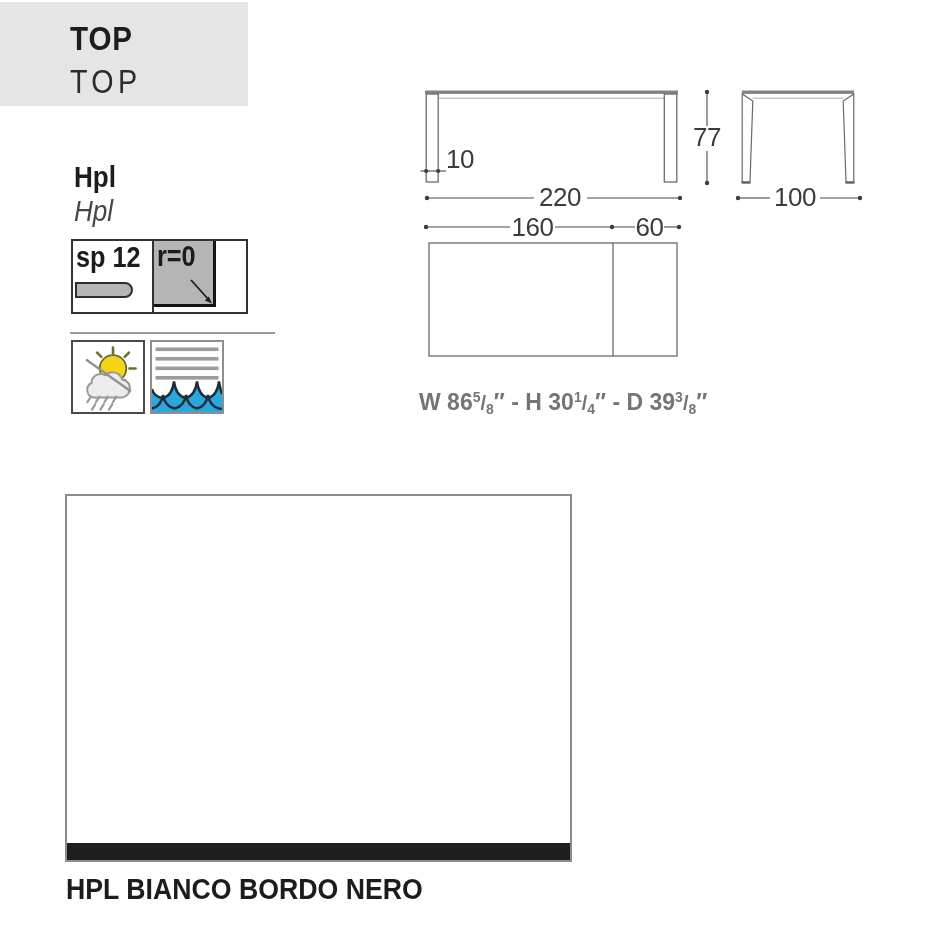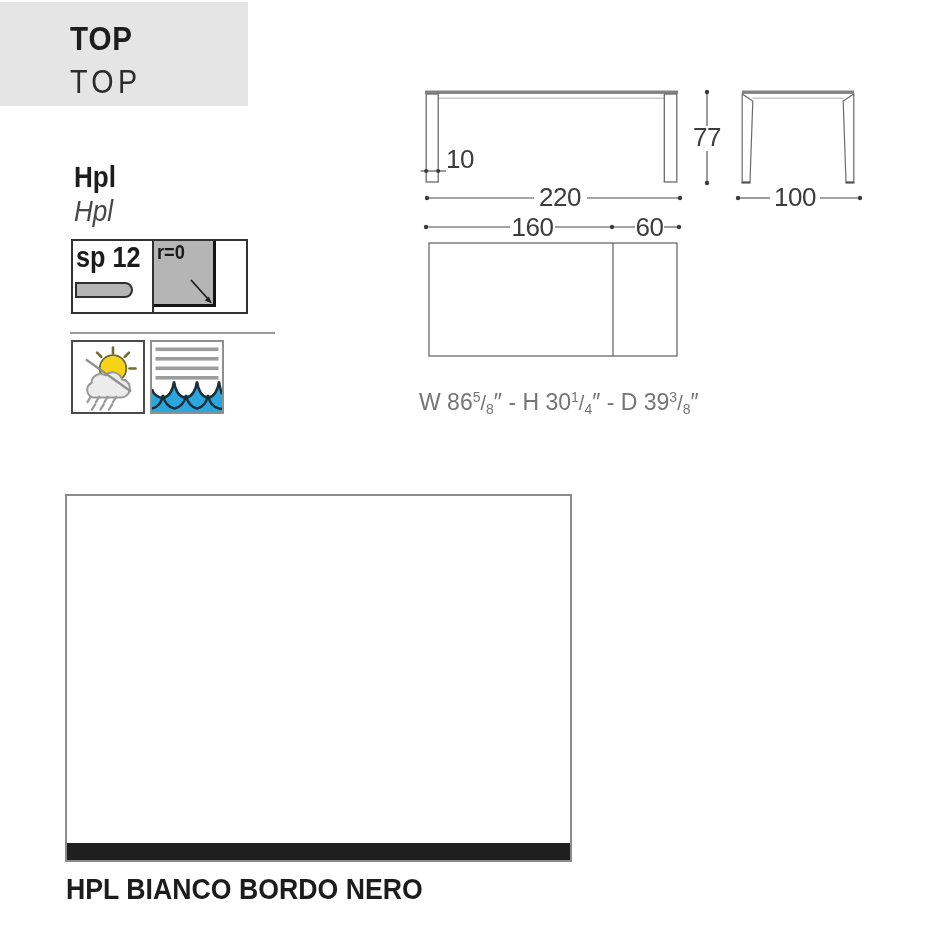--- a/index.html
+++ b/index.html
@@ -21,37 +21,37 @@
 
   
   .spec-box{position:absolute;width:96px;height:75px;border:2px solid #323232;background:#fff;box-sizing:border-box;}
   #thickness-box{left:71px;top:239px;}
   .sp-label{position:absolute;left:3px;top:0px;font-size:29px;font-weight:700;color:#1b1b1b;}
   .sp-bar{position:absolute;left:2px;top:41px;width:58px;height:16px;background:#b5b5b5;
           border:2px solid #2e2e2e;border-radius:0 8px 8px 0;box-sizing:border-box;}
   #radius-box{left:152px;top:239px;}
   .r-gray{position:absolute;left:0;top:0;width:59px;height:63px;background:#b5b5b5;
           border-right:3px solid #141414;border-bottom:3px solid #141414;}
-  .r-label{position:absolute;left:3px;top:-1px;font-size:21px;font-weight:700;color:#1b1b1b;}
+  .r-label{position:absolute;left:3px;top:-1px;font-size:29px;font-weight:700;color:#1b1b1b;}
   .r-arrow{position:absolute;left:0;top:0;}
 
   
   #divider{left:70px;top:332px;width:205px;height:2px;background:#9a9a9a;}
 
   
   .icon-box{position:absolute;width:74px;height:74px;box-sizing:border-box;background:#fff;}
   #weather-box{left:71px;top:340px;border:2px solid #4a4a4a;}
   #water-box{left:150px;top:340px;border:2px solid #8f8f8f;}
 
   
   #drawing-svg{left:400px;top:75px;}
   .dim{font-family:"Liberation Sans",sans-serif;font-size:26px;fill:#3c3c3c;letter-spacing:-0.5px;}
 
   
-  #imperial{left:419px;top:389px;font-size:23px;color:#757575;white-space:nowrap;}
+  #imperial{left:419px;top:389px;font-size:23px;color:#757575;white-space:nowrap;font-weight:bold;}
   #imperial .fr-sup{font-size:14px;position:relative;top:-8px;}
   #imperial .fr-den{font-size:14px;position:relative;top:4px;}
   #imperial .fr-sl{font-size:20px;}
 
   
   #swatch{left:65px;top:494px;width:507px;height:368px;border:2px solid #8c8c8c;background:#ffffff;box-sizing:border-box;}
   #swatch-edge{position:absolute;left:0;right:0;bottom:0;height:17px;background:#1f1f1f;}
   #finish-label{left:66px;top:873px;font-size:29px;font-weight:700;color:#1c1c1c;}
 </style>
 </head>

